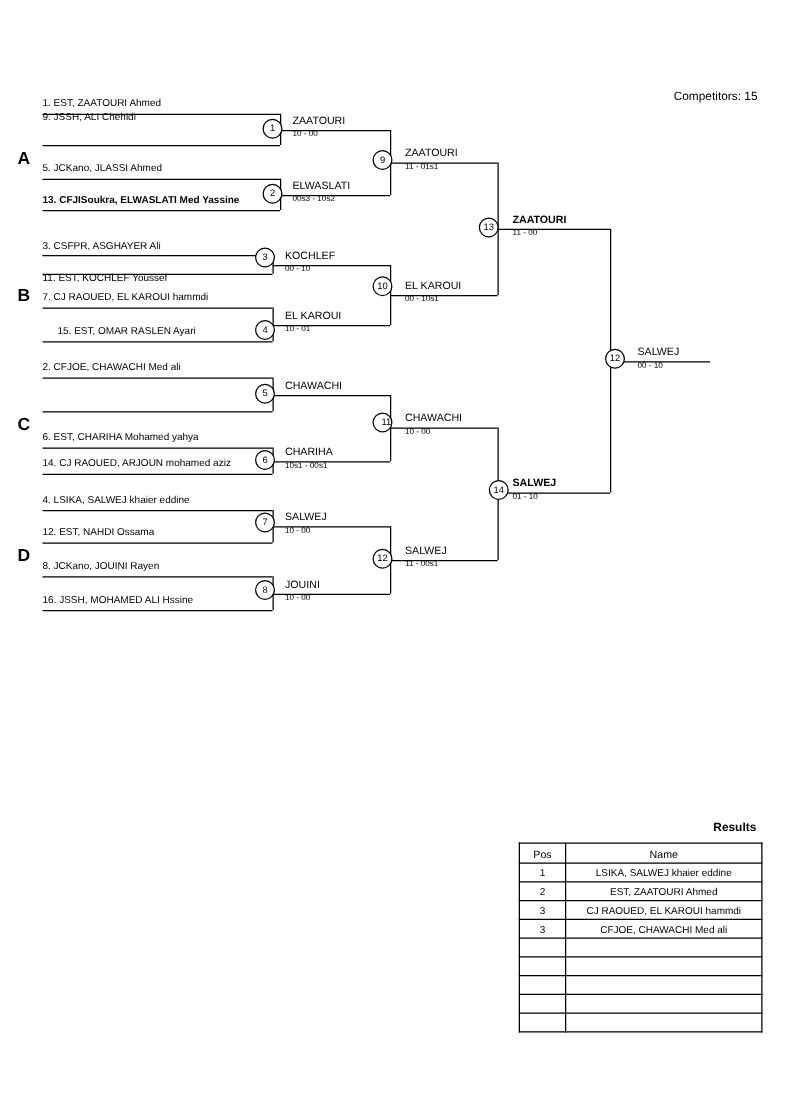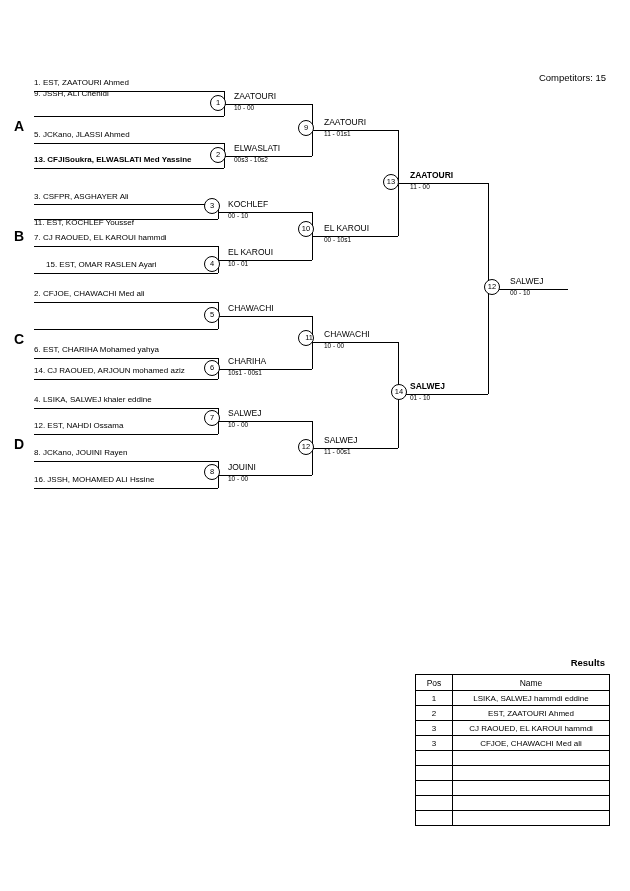--- a/index.html
+++ b/index.html
@@ -285,21 +285,21 @@
   <div class="results-title" style="left:415px; top:657px; width:190px;">Results</div>
 
   <table class="results" style="left:415px; top:674px;">
     <tbody>
         <tr>
       <th class="pos">Pos</th>
       <th class="nm">Name</th>
     </tr>
     <tr>
       <td class="pos">1</td>
-      <td class="nm">LSIKA, SALWEJ hammdi eddine</td>
+      <td class="nm">LSIKA, SALWEJ khaier eddine</td>
     </tr>
     <tr>
       <td class="pos">2</td>
       <td class="nm">EST, ZAATOURI Ahmed</td>
     </tr>
     <tr>
       <td class="pos">3</td>
       <td class="nm">CJ RAOUED, EL KAROUI hammdi</td>
     </tr>
     <tr>

